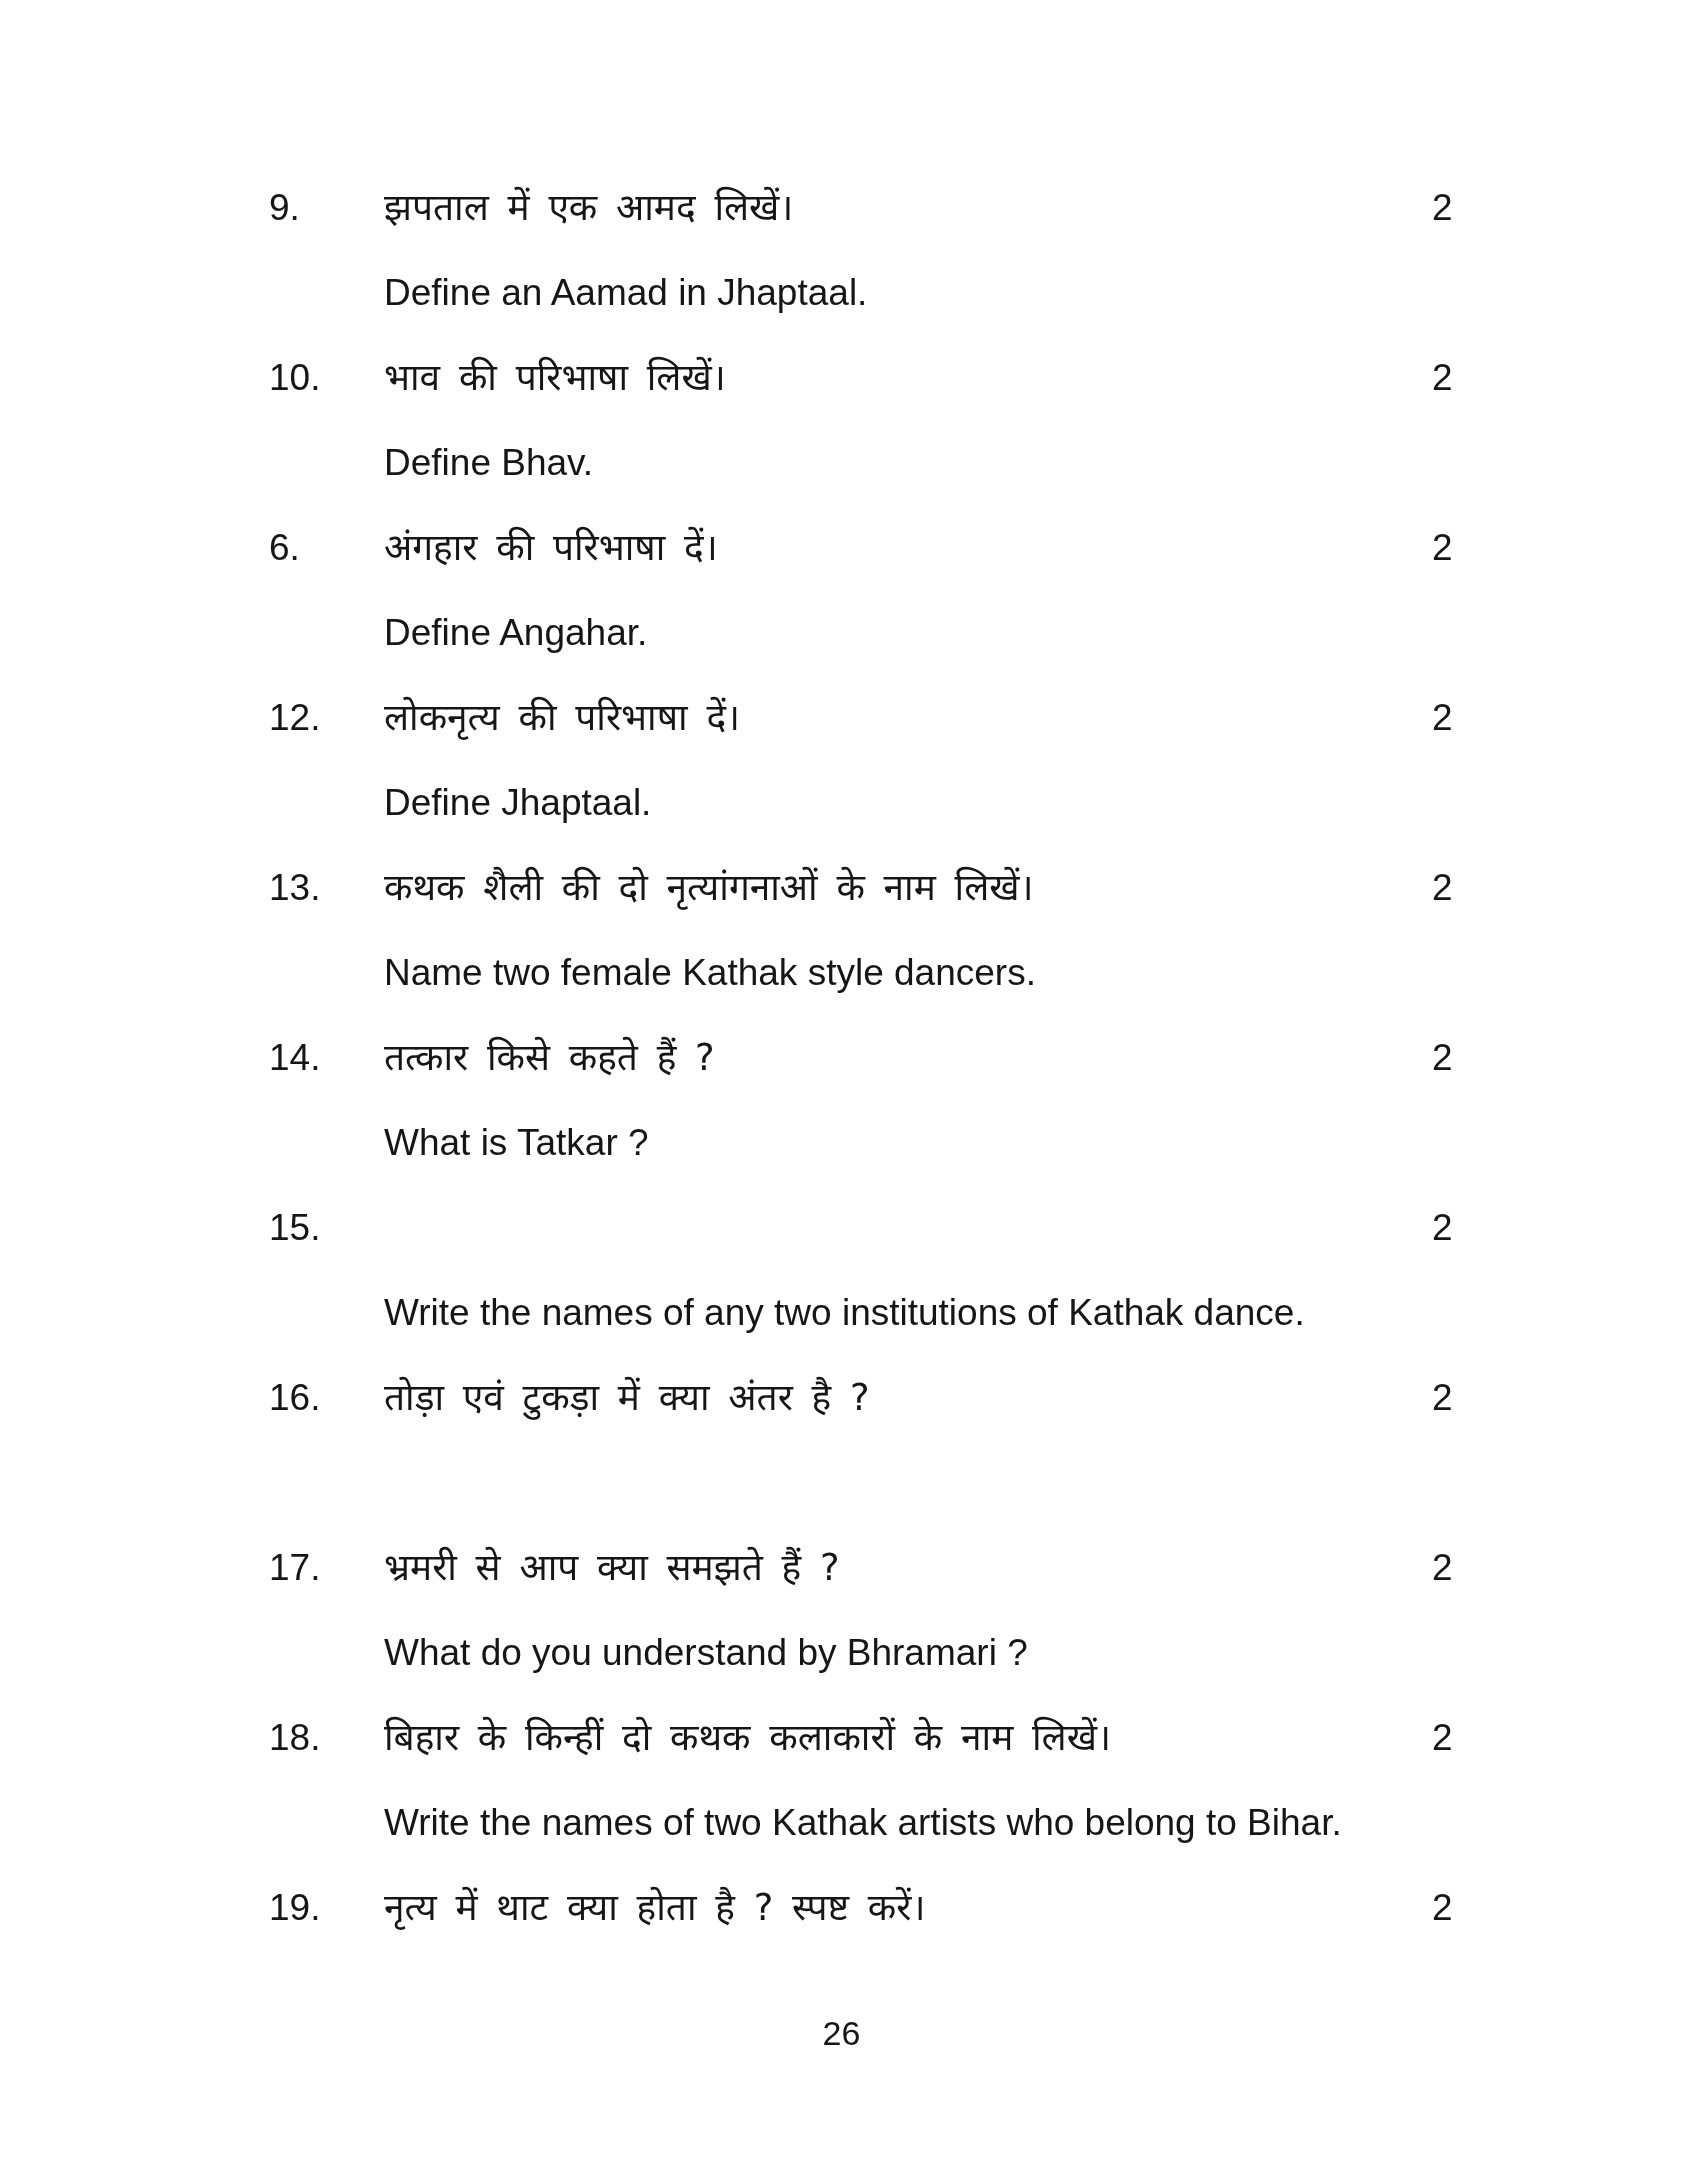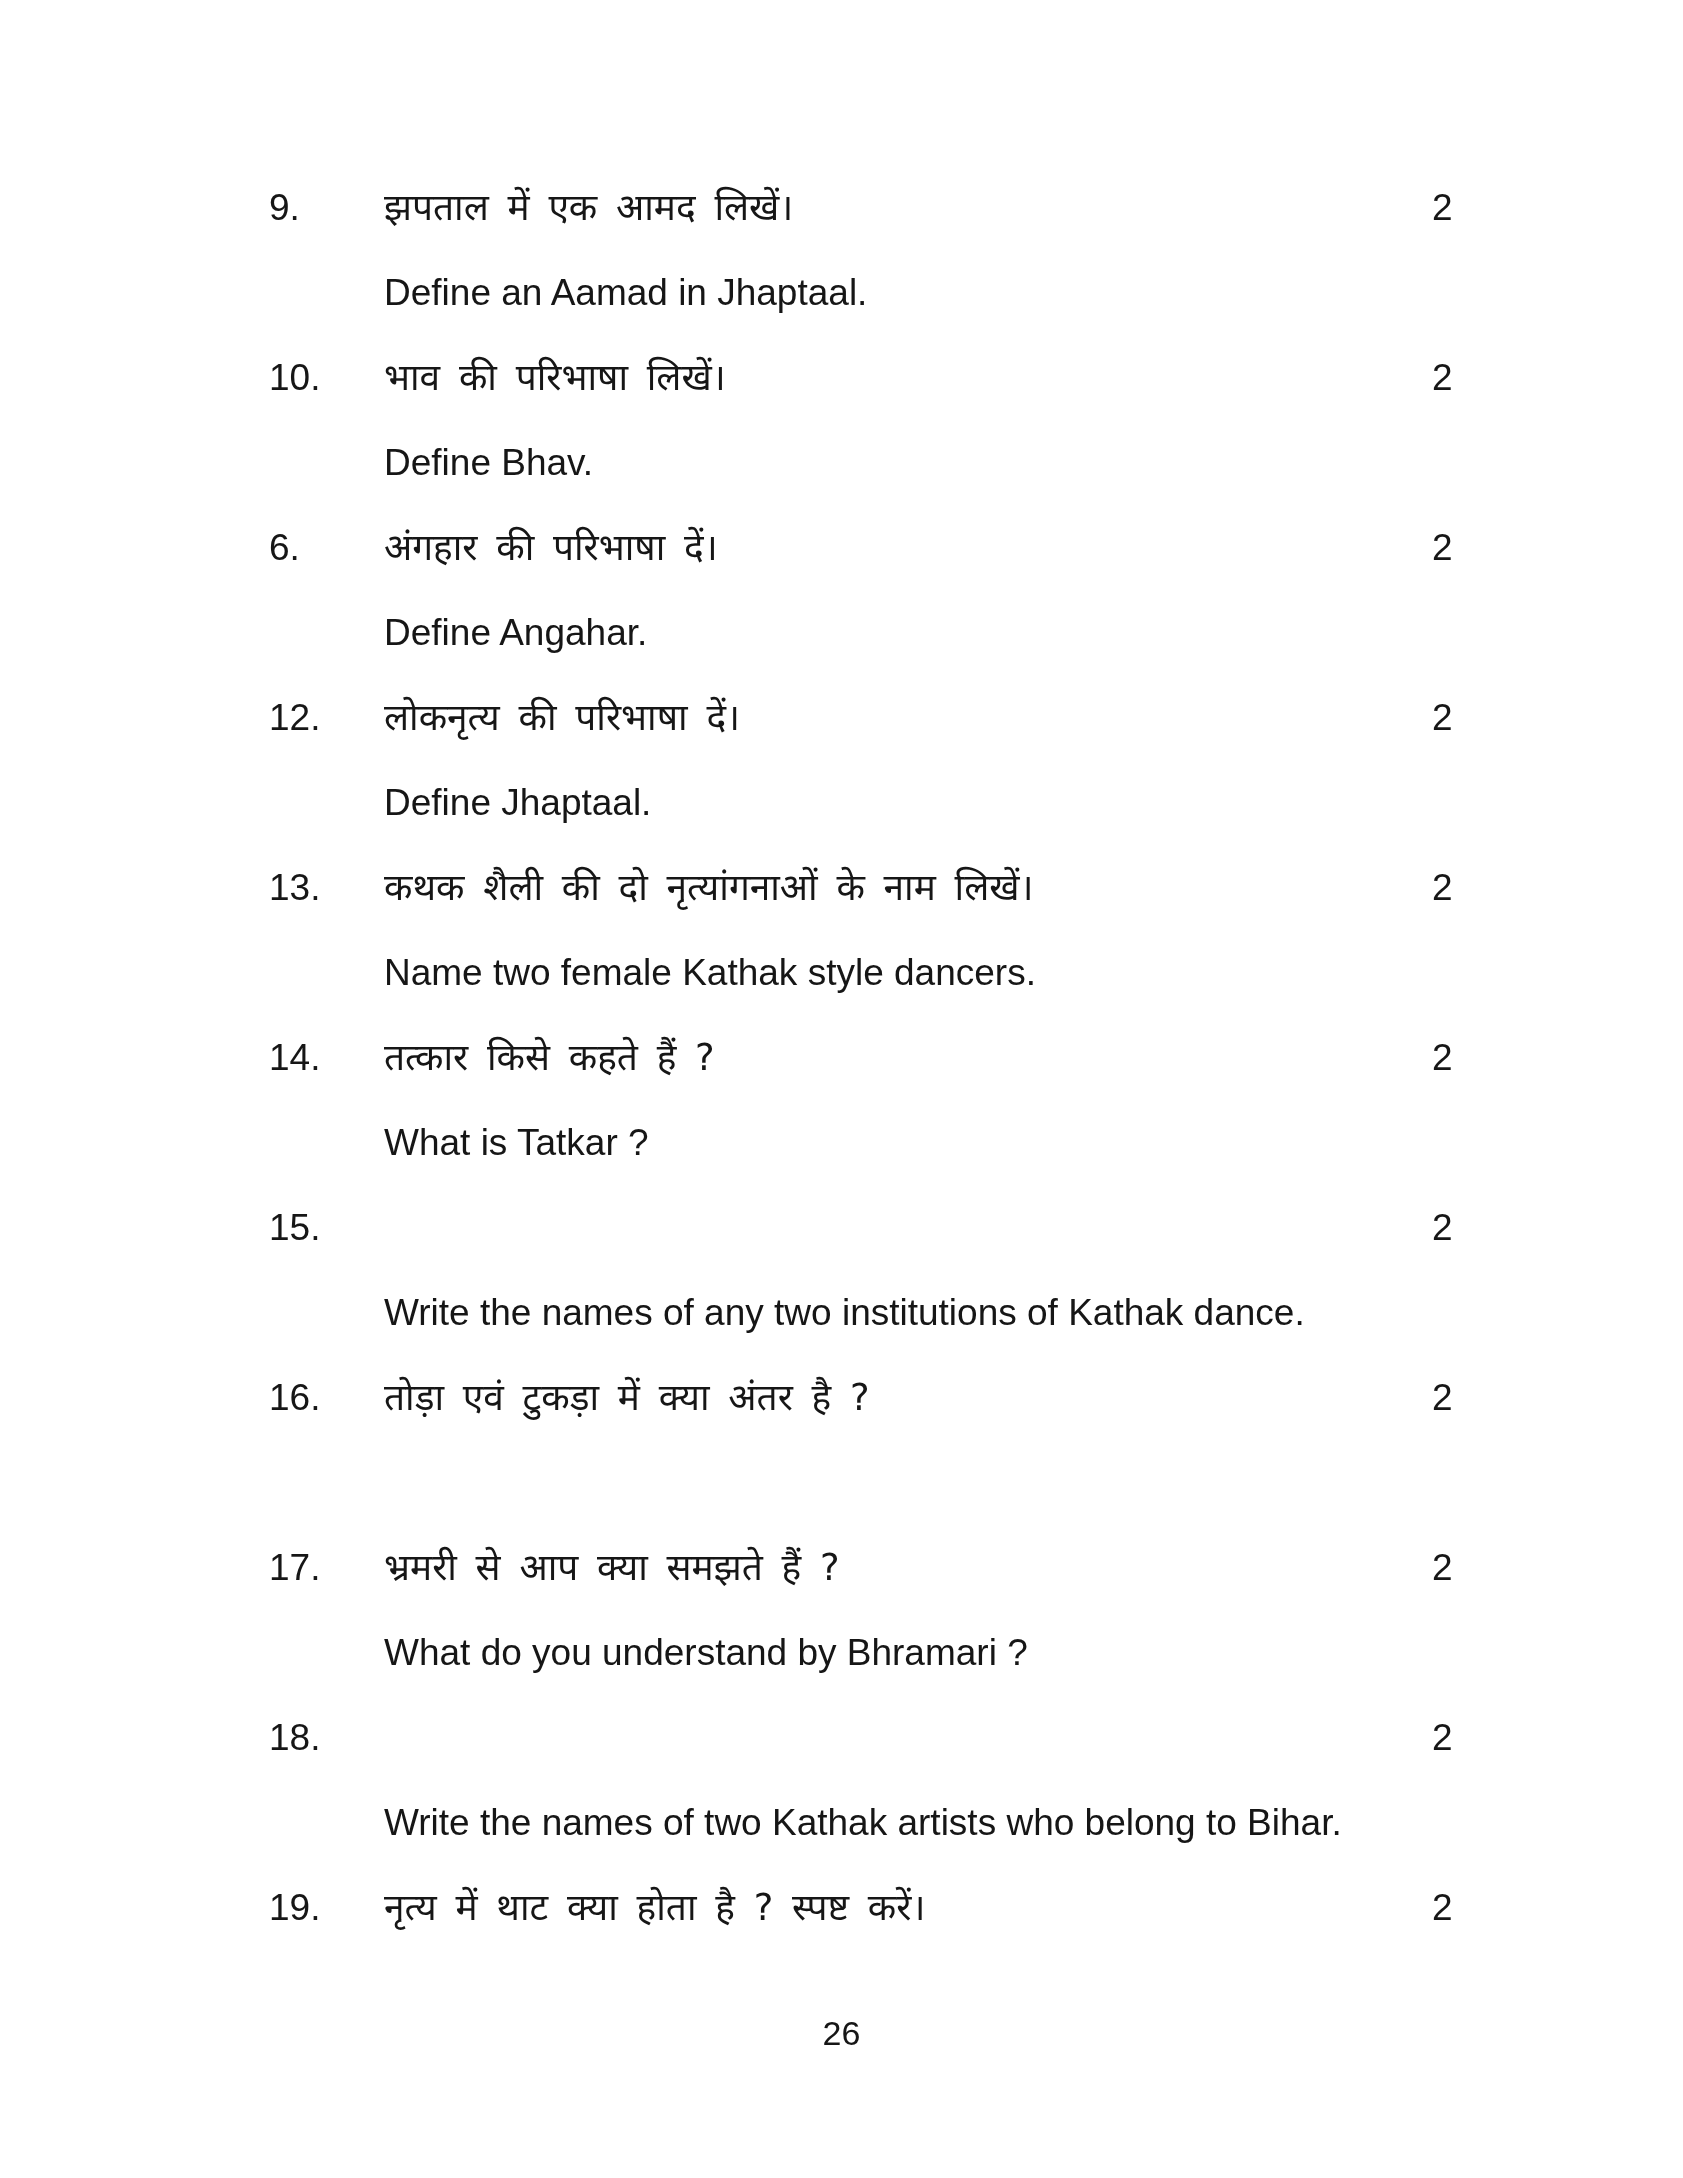--- a/index.html
+++ b/index.html
@@ -135,20 +135,21 @@
 
     <div class="question">
       <span class="q-no">17.</span>
       <span class="q-hindi">भ्रमरी से आप क्या समझते हैं ?</span>
       <span class="q-marks">2</span>
       <span class="q-english">What do you understand by Bhramari ?</span>
     </div>
 
     <div class="question">
       <span class="q-no">18.</span>
+      <span class="q-hindi">बिहार के किन्हीं दो कथक कलाकारों के नाम लिखें।</span>
       <span class="q-marks">2</span>
       <span class="q-english">Write the names of two Kathak artists who belong to Bihar.</span>
     </div>
 
     <div class="question">
       <span class="q-no">19.</span>
       <span class="q-hindi">नृत्य में थाट क्या होता है ? स्पष्ट करें।</span>
       <span class="q-marks">2</span>
       <span class="q-english"></span>
     </div>

